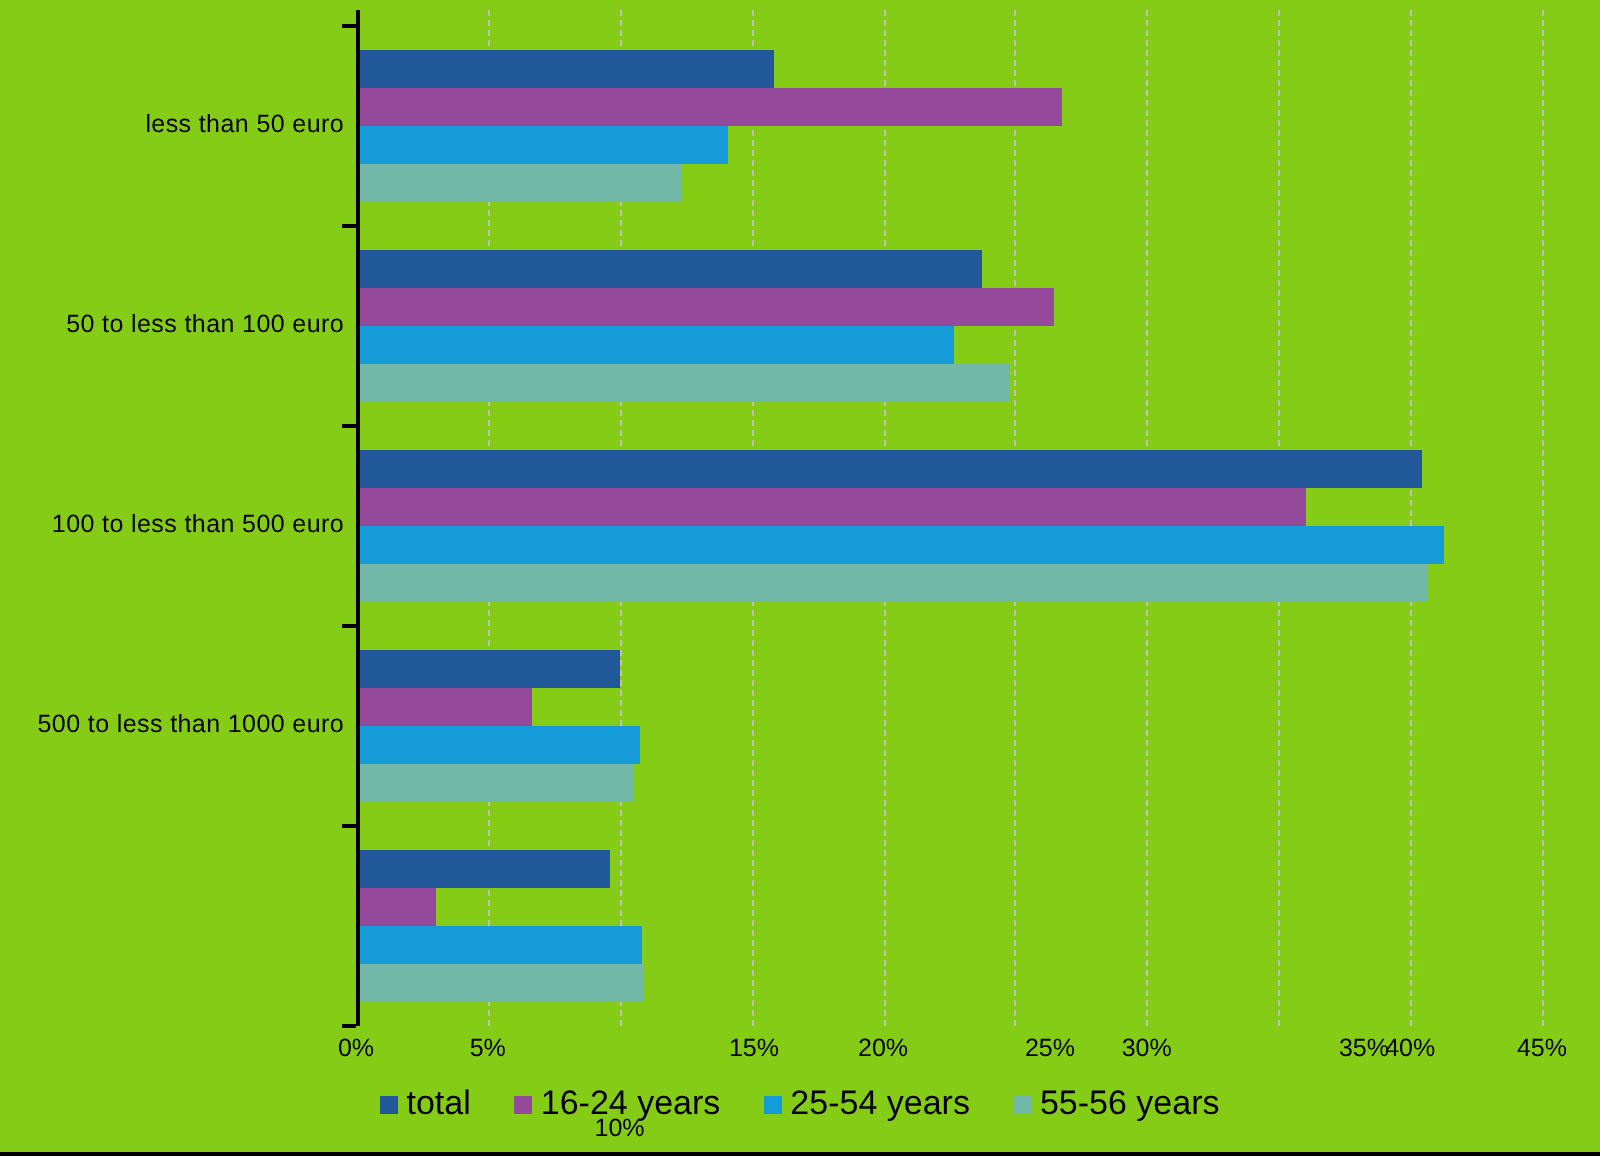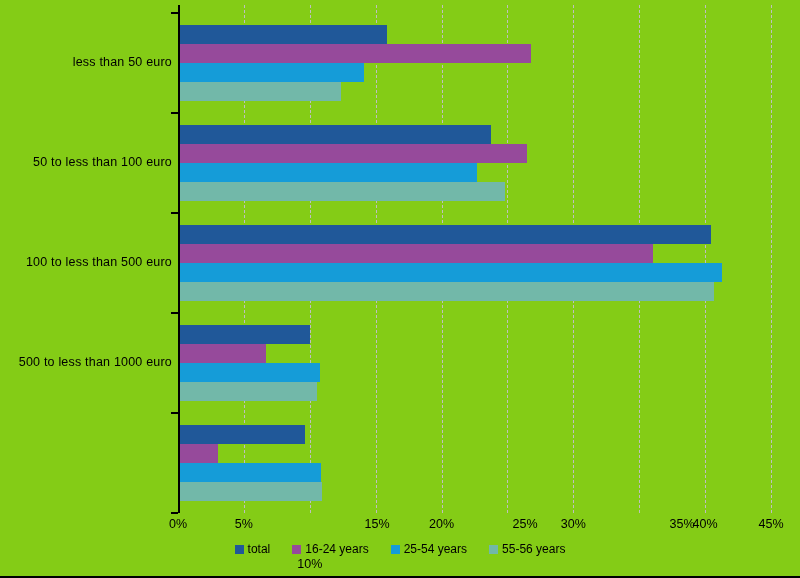--- a/index.html
+++ b/index.html
@@ -122,21 +122,21 @@
     display: flex;
     align-items: center;
     gap: 4px;
   }
   .legend-swatch {
     width: 9px;
     height: 9px;
     display: block;
   }
   .legend-text {
-    font-size: 12px;
+    font-size: 17px;
     color: #000000;
     white-space: nowrap;
   }
 </style>
 </head>
 <body>
 
 <div id="chart-root">
 
   <div class="cat-labels-wrap">

